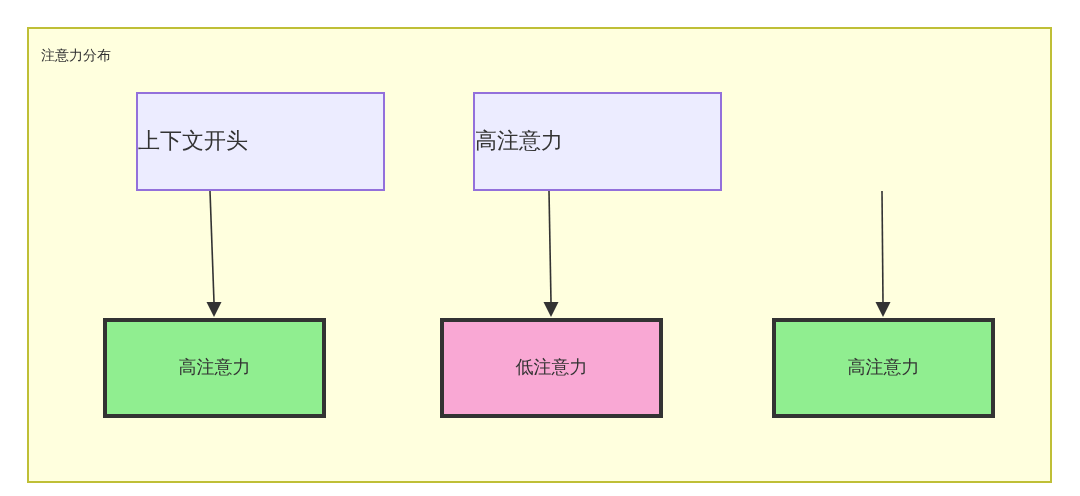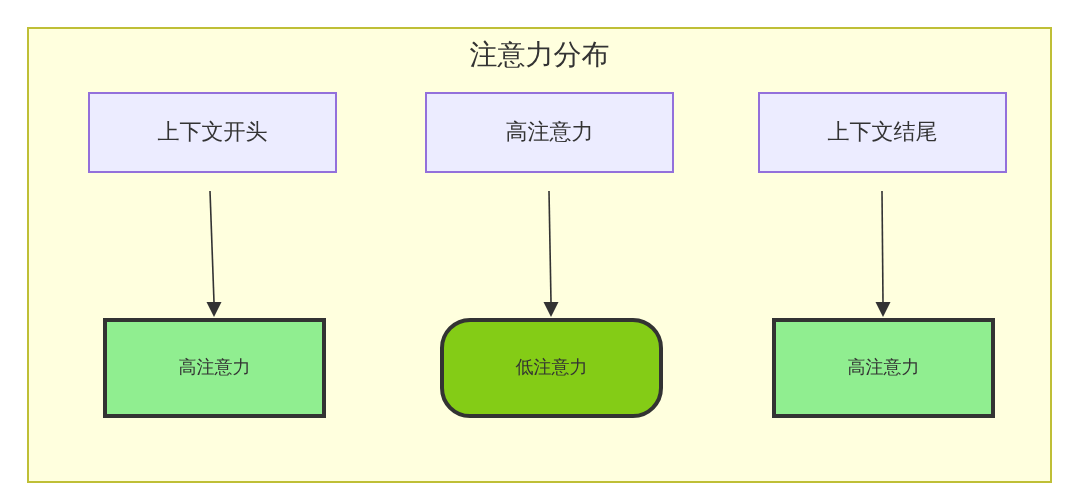--- a/index.html
+++ b/index.html
@@ -31,42 +31,42 @@
     background: #ffffde;
     border: 2px solid #bfbf36;
     box-sizing: border-box;
   }
 
   .subgraph-title {
     position: absolute;
     left: 0;
     top: 12px;
     width: 100%;
-    text-align: center;
-    font-size: 28px;
+    font-size: 14px;
     color: #333333;
     line-height: 28px;
     white-space: nowrap;
+    padding-left: 12px;
   }
 
   
   .node-top {
     position: absolute;
     width: 249px;
-    height: 81px;
+    height: 99px;
     background: #ececff;
     border: 2px solid #9370db;
     box-sizing: border-box;
     display: flex;
     align-items: center;
-    justify-content: center;
     font-size: 22px;
     color: #333333;
     line-height: 1.2;
     white-space: nowrap;
+    margin-left: 48px;
   }
   .node-top.col1 { left: 88px;  top: 92px; }
   .node-top.col2 { left: 425px; top: 92px; }
   .node-top.col3 { left: 758px; top: 92px; }
 
   
   .node-bottom {
     position: absolute;
     width: 223px;
     height: 100px;
@@ -78,21 +78,21 @@
     font-size: 18px;
     color: #333333;
     line-height: 1.2;
     white-space: nowrap;
   }
   .node-bottom.col1 { left: 103px; top: 318px; }
   .node-bottom.col2 { left: 440px; top: 318px; }
   .node-bottom.col3 { left: 772px; top: 318px; }
 
   .fill-green { background: #90ee90; }
-  .fill-red   { background: #84cc16; border-radius: 30px; }
+  .fill-red   { background: #f9a8d4; }
 
   
   #arrow-layer {
     position: absolute;
     left: 0;
     top: 0;
     width: 1080px;
     height: 496px;
     pointer-events: none;
   }
@@ -116,23 +116,20 @@
   </div>
 
   <div class="node-top col1">
     <span>上下文开头</span>
   </div>
 
   <div class="node-top col2">
     <span>高注意力</span>
   </div>
 
-  <div class="node-top col3">
-    <span>上下文结尾</span>
-  </div>
 
   <div class="node-bottom col1 fill-green">
     <span>高注意力</span>
   </div>
 
   <div class="node-bottom col2 fill-red">
     <span>低注意力</span>
   </div>
 
   <div class="node-bottom col3 fill-green">

